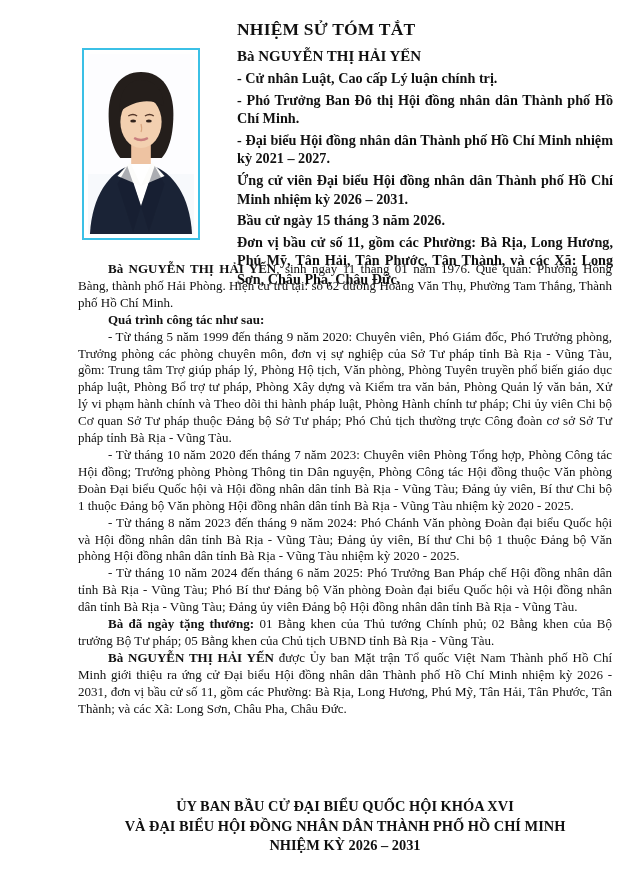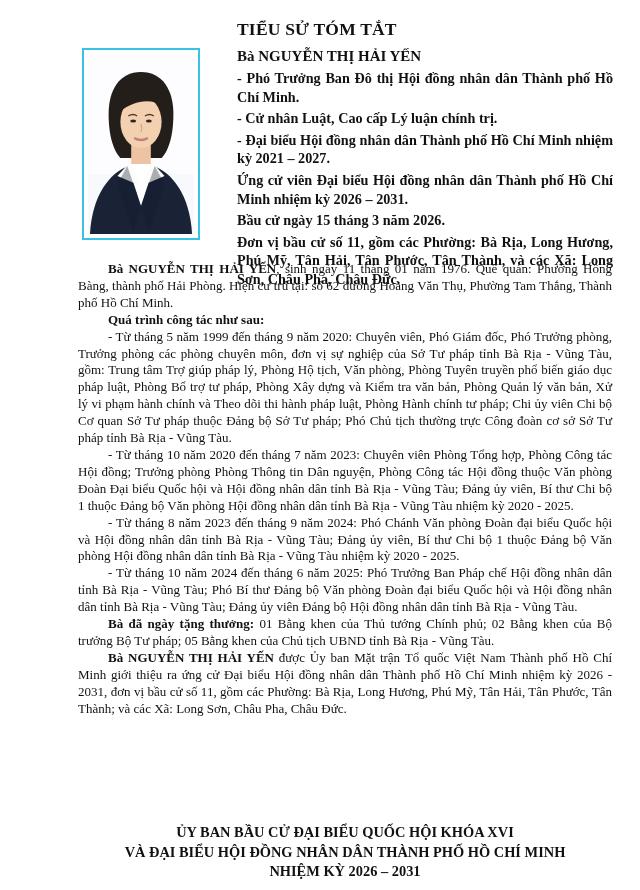--- a/index.html
+++ b/index.html
@@ -66,21 +66,20 @@
 
   
   .footer {
     position: absolute;
     left: 78px; top: 797px;
     width: 534px;
     text-align: center;
     font-weight: bold;
     font-size: 14.4px;
     line-height: 19.5px;
-    margin-top: 26px;
   }
 </style>
 </head>
 <body>
 
 <div class="page">
 
   <div class="photo-frame">
     <svg viewBox="0 0 108 180" xmlns="http://www.w3.org/2000/svg" preserveAspectRatio="none">
       <rect x="0" y="0" width="108" height="180" fill="#fdfdff"></rect>
@@ -110,24 +109,24 @@
 
       <path d="M43 108 L54 132 L30 122 Z" fill="#fcfcfa"></path>
       <path d="M65 108 L54 132 L78 122 Z" fill="#fcfcfa"></path>
 
       <path d="M40 112 L54 152 L46 178 L30 130 Z" fill="#141b2b" opacity="0.35"></path>
       <path d="M68 112 L54 152 L62 178 L78 130 Z" fill="#141b2b" opacity="0.35"></path>
     </svg>
   </div>
 
   <div class="header-right">
-    <div class="doc-title">TIỂU SỬ TÓM TẮT</div>
+    <div class="doc-title">NHIỆM SỬ TÓM TẮT</div>
     <div class="candidate-name">Bà NGUYỄN THỊ HẢI YẾN</div>
+    <div class="header-item">- Cử nhân Luật, Cao cấp Lý luận chính trị.</div>
     <div class="header-item">- Phó Trưởng Ban Đô thị Hội đồng nhân dân Thành phố Hồ Chí Minh.</div>
-    <div class="header-item">- Cử nhân Luật, Cao cấp Lý luận chính trị.</div>
     <div class="header-item">- Đại biểu Hội đồng nhân dân Thành phố Hồ Chí Minh nhiệm kỳ 2021 – 2027.</div>
     <div class="header-item">Ứng cử viên Đại biểu Hội đồng nhân dân Thành phố Hồ Chí Minh nhiệm kỳ 2026 – 2031.</div>
     <div class="header-item">Bầu cử ngày 15 tháng 3 năm 2026.</div>
     <div class="header-item">Đơn vị bầu cử số 11, gồm các Phường: Bà Rịa, Long Hương, Phú Mỹ, Tân Hải, Tân Phước, Tân Thành, và các Xã: Long Sơn, Châu Pha, Châu Đức.</div>
   </div>
 
   <div class="body-section">
     <p><span class="b">Bà NGUYỄN THỊ HẢI YẾN</span><span>, sinh ngày 11 tháng 01 năm 1976. Quê quán: Phường Hồng Bàng, thành phố Hải Phòng. Hiện cư trú tại: số 62 đường Hoàng Văn Thụ, Phường Tam Thắng, Thành phố Hồ Chí Minh.</span></p>
     <p class="b">Quá trình công tác như sau:</p>
     <p>- Từ tháng 5 năm 1999 đến tháng 9 năm 2020: Chuyên viên, Phó Giám đốc, Phó Trưởng phòng, Trưởng phòng các phòng chuyên môn, đơn vị sự nghiệp của Sở Tư pháp tỉnh Bà Rịa - Vũng Tàu, gồm: Trung tâm Trợ giúp pháp lý, Phòng Hộ tịch, Văn phòng, Phòng Tuyên truyền phổ biến giáo dục pháp luật, Phòng Bổ trợ tư pháp, Phòng Xây dựng và Kiểm tra văn bản, Phòng Quản lý văn bản, Xử lý vi phạm hành chính và Theo dõi thi hành pháp luật, Phòng Hành chính tư pháp; Chi ủy viên Chi bộ Cơ quan Sở Tư pháp thuộc Đảng bộ Sở Tư pháp; Phó Chủ tịch thường trực Công đoàn cơ sở Sở Tư pháp tỉnh Bà Rịa - Vũng Tàu.</p>

